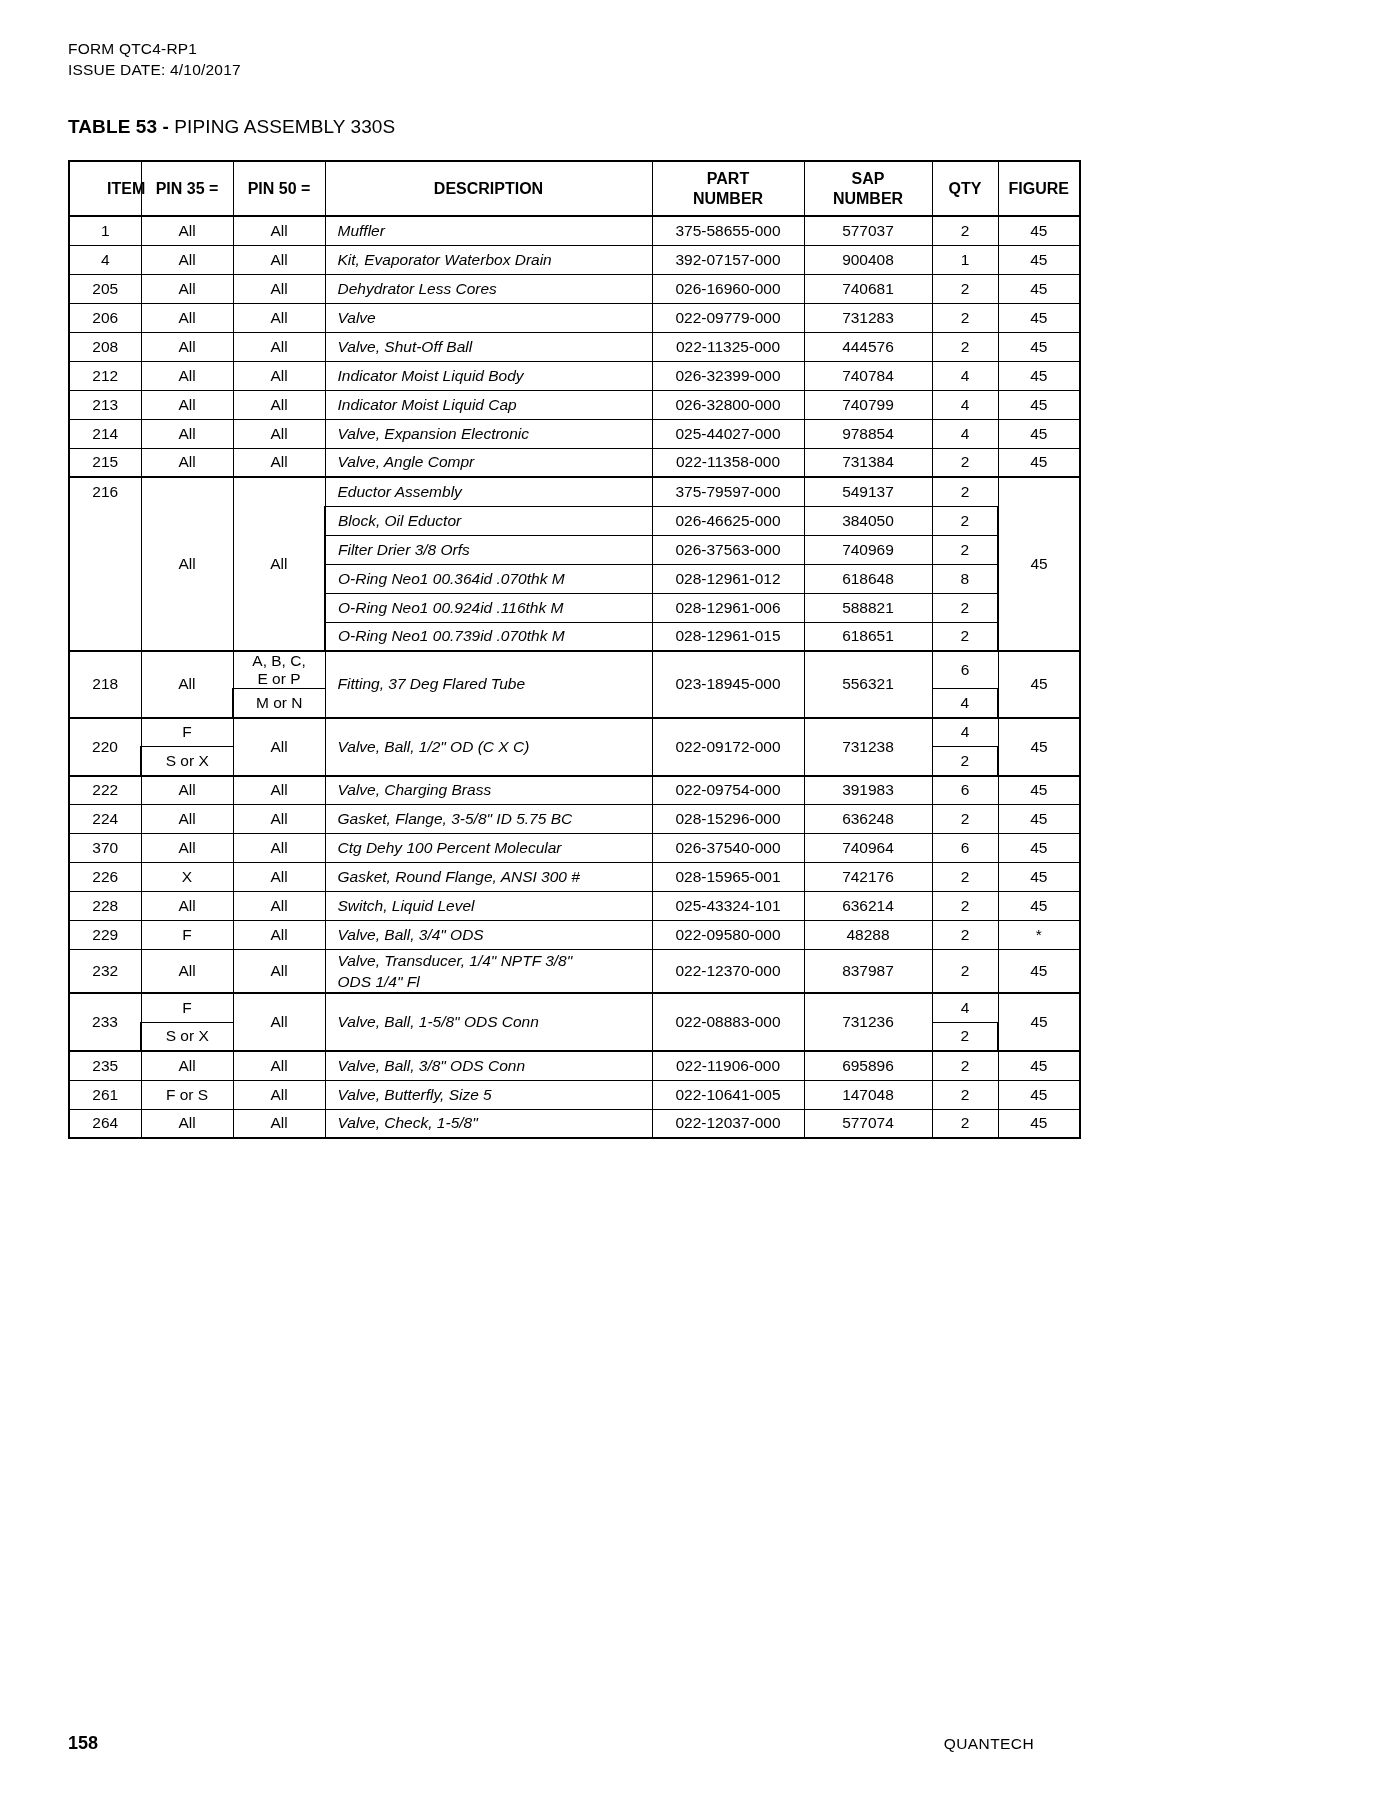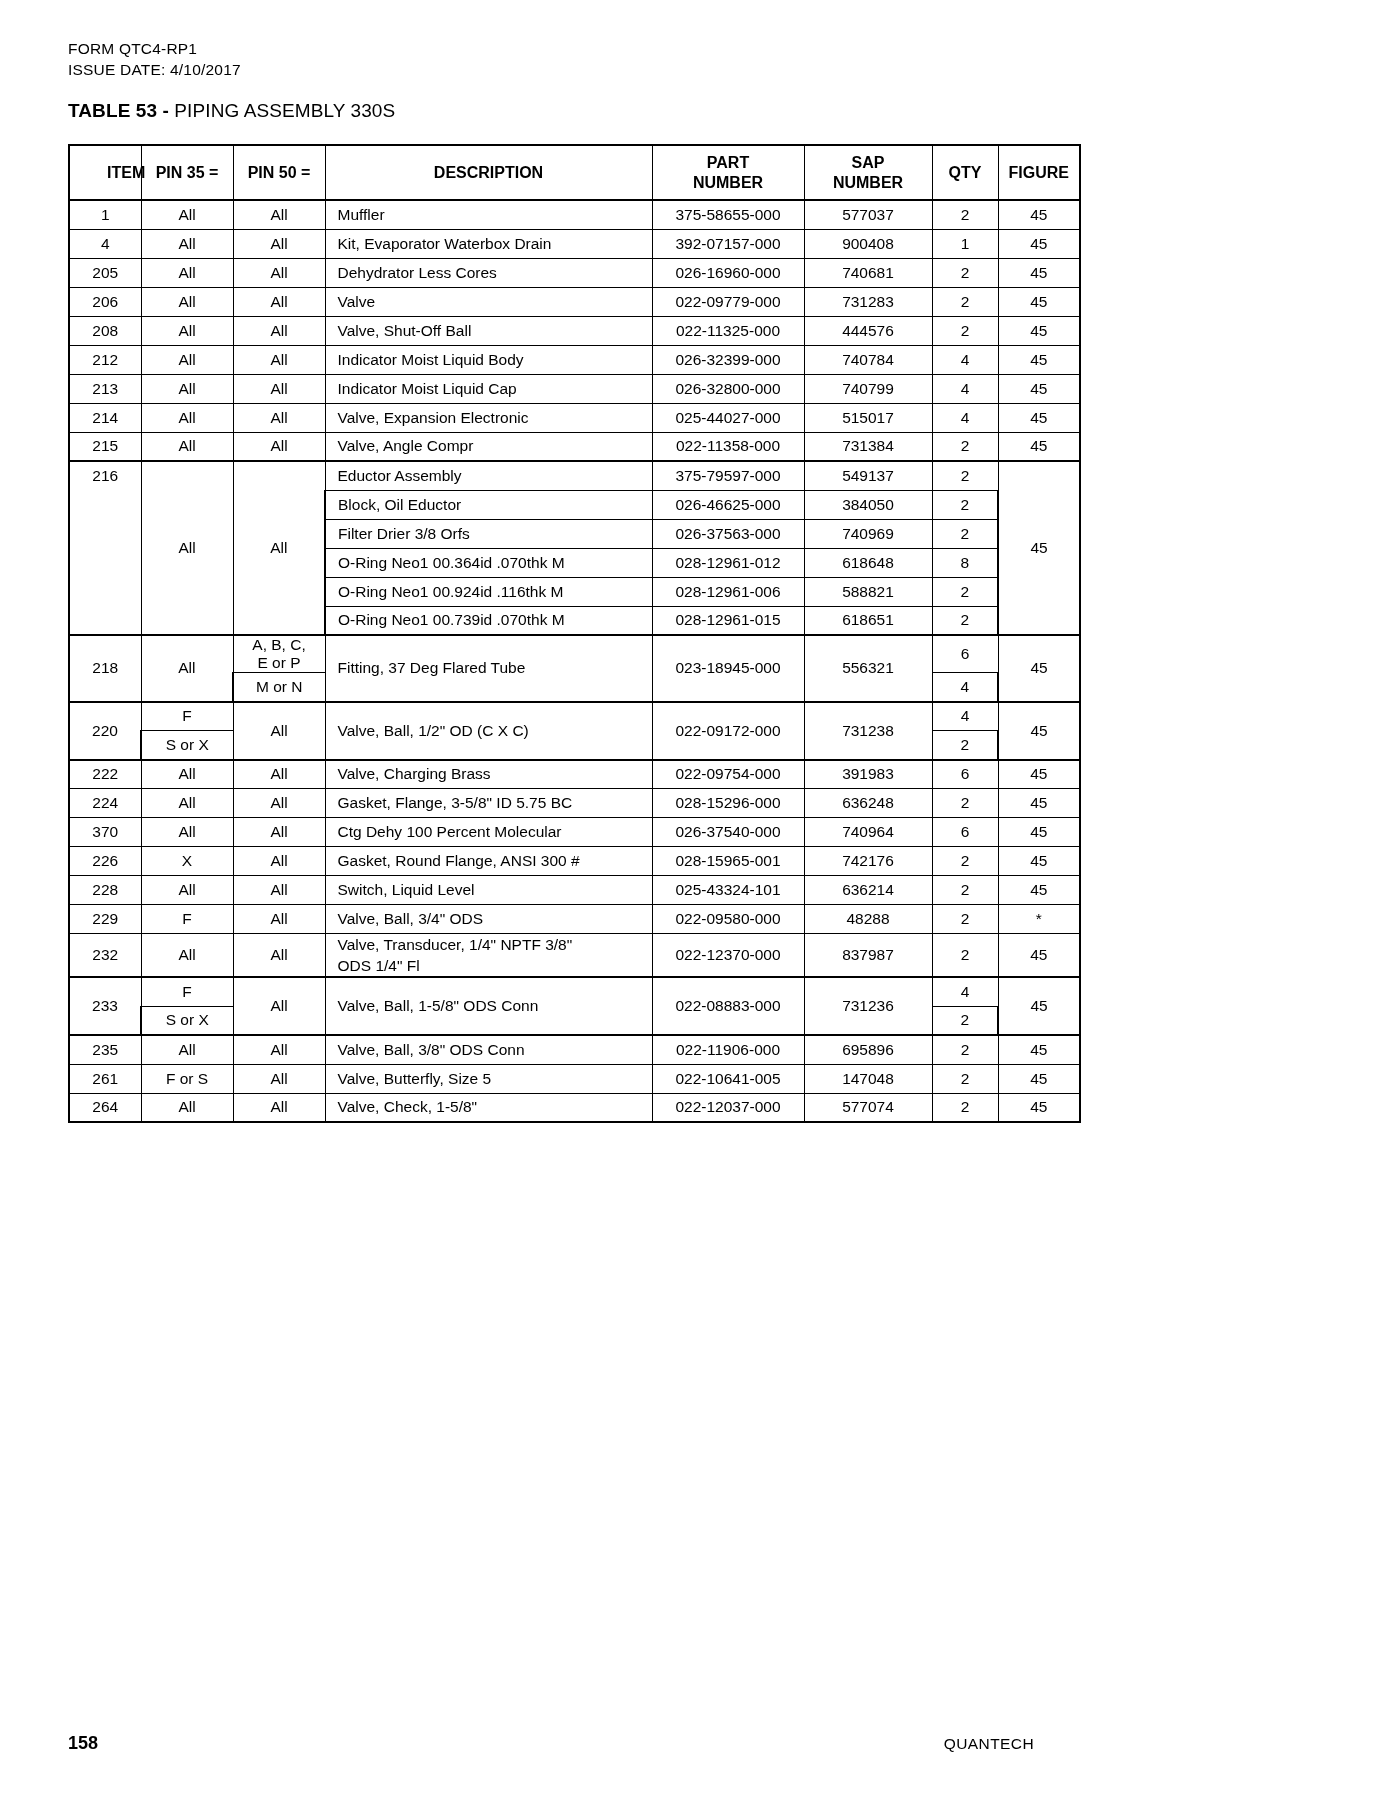--- a/index.html
+++ b/index.html
@@ -21,21 +21,21 @@
     height: 1800px;
     box-sizing: border-box;
     padding: 38px 68px 0 68px;
   }
   .doc-header {
     font-size: 15.5px;
     line-height: 21px;
     letter-spacing: 0.2px;
   }
   .table-title {
-    margin-top: 20px;
+    margin-top: 36px;
     font-size: 19px;
     letter-spacing: 0.1px;
   }
   .table-title .strong {
     font-weight: bold;
   }
   table.parts {
     margin-top: 22px;
     border-collapse: collapse;
     table-layout: fixed;
@@ -54,21 +54,21 @@
   }
   table.parts thead th {
     font-weight: bold;
     font-size: 16px;
     height: 55px;
     line-height: 20px;
   }
   .c-item   { width: 72px; font-weight: bold; }
   .c-pin35  { width: 92px; }
   .c-pin50  { width: 92px; }
-  .c-desc   { width: 327px; text-align: left !important; padding-left: 12px !important; }
+  .c-desc   { width: 327px; text-align: left !important; padding-left: 12px !important; font-style: italic; }
   .c-part   { width: 152px; }
   .c-sap    { width: 128px; }
   .c-qty    { width: 66px; }
   .c-fig    { width: 82px; }
 
   
   tr.block-top > td, tr.block-top > th {
     border-top: 2.5px solid #000000;
   }
   table.parts thead tr th {
@@ -222,21 +222,21 @@
         <td>740799</td>
         <td>4</td>
         <td>45</td>
       </tr>
       <tr>
         <td>214</td>
         <td>All</td>
         <td>All</td>
         <td class="c-desc">Valve, Expansion Electronic</td>
         <td>025-44027-000</td>
-        <td>515017</td>
+        <td>978854</td>
         <td>4</td>
         <td>45</td>
       </tr>
       <tr>
         <td>215</td>
         <td>All</td>
         <td>All</td>
         <td class="c-desc">Valve, Angle Compr</td>
         <td>022-11358-000</td>
         <td>731384</td>

